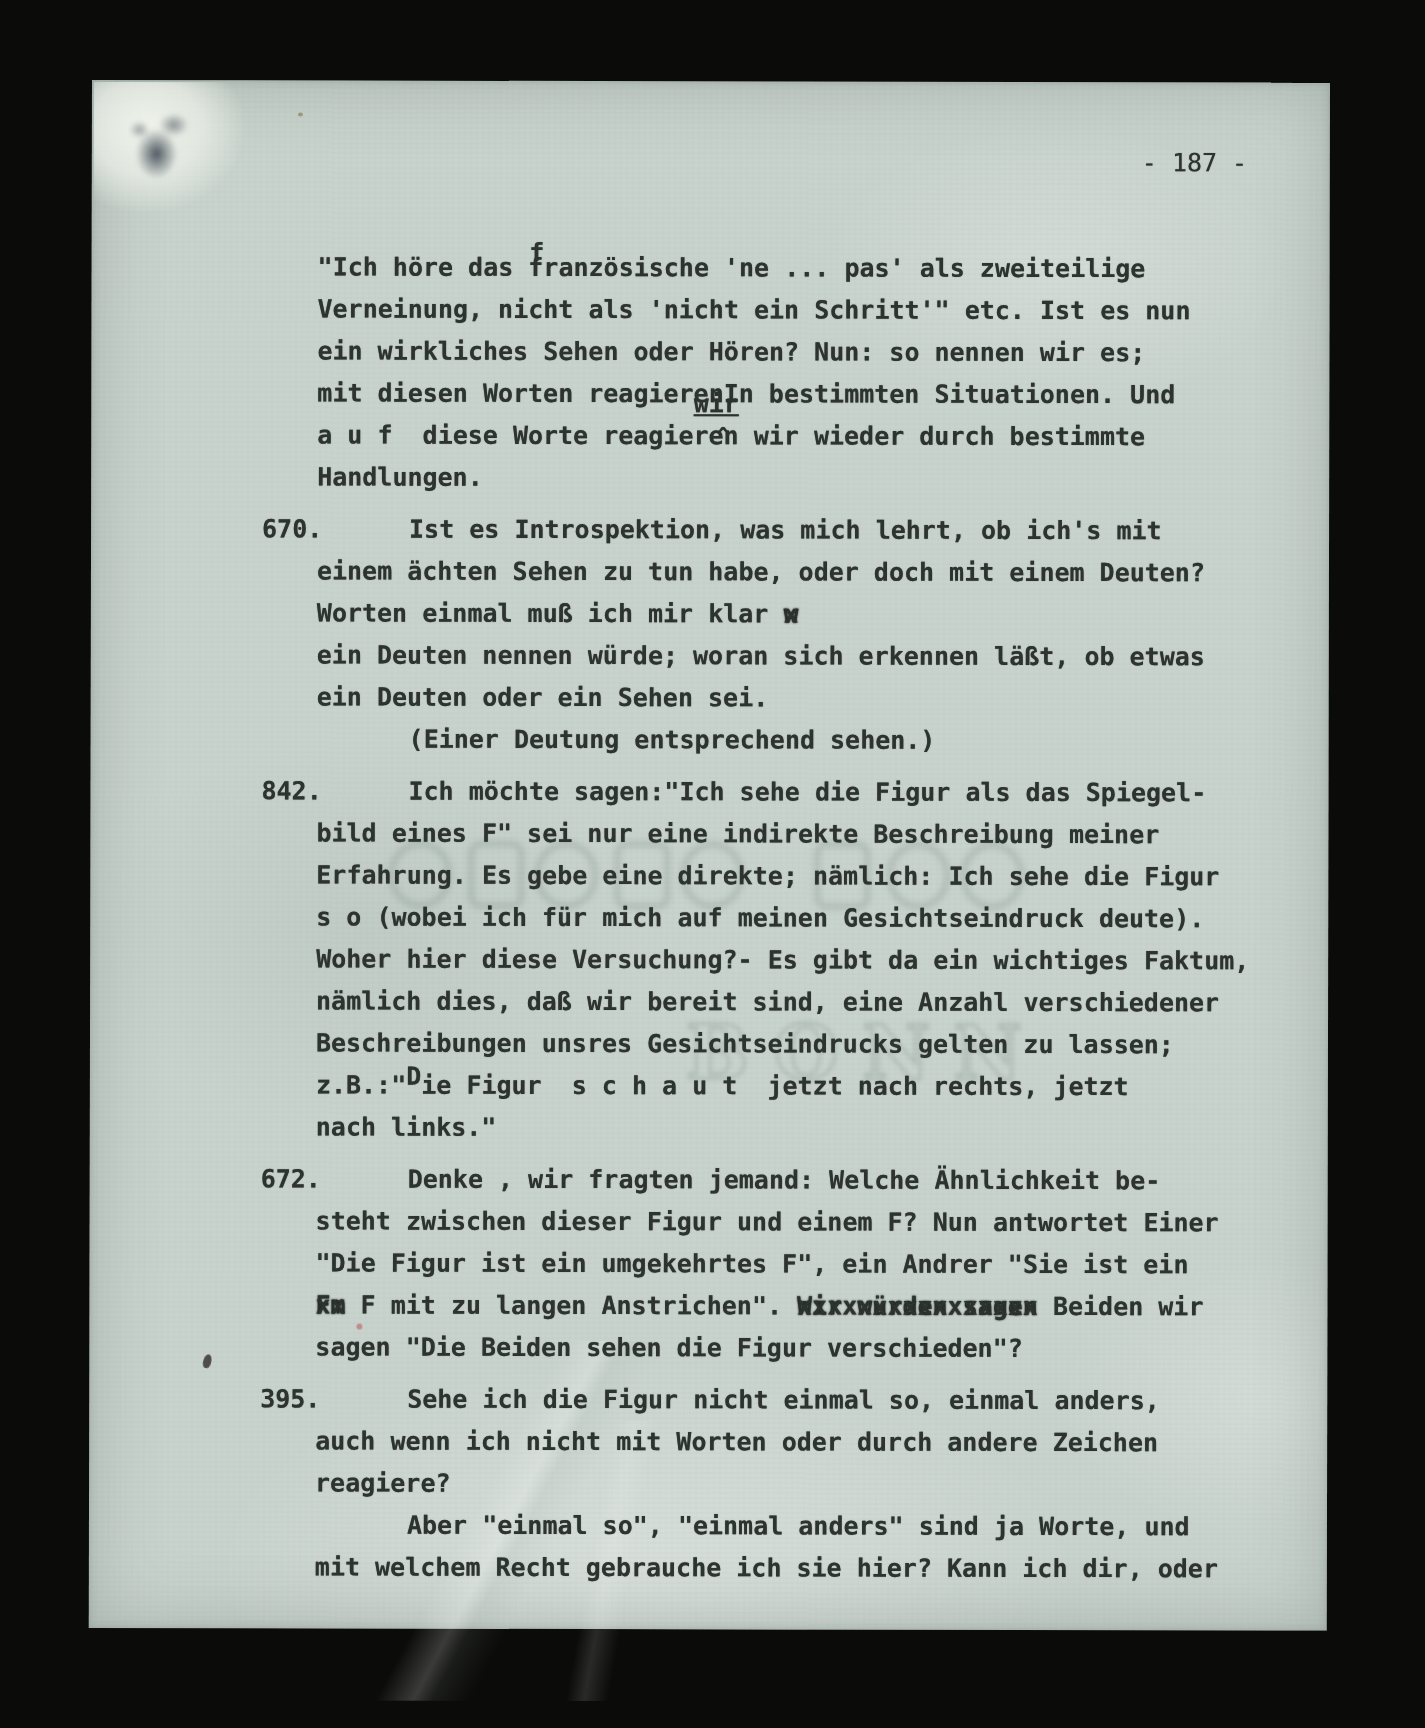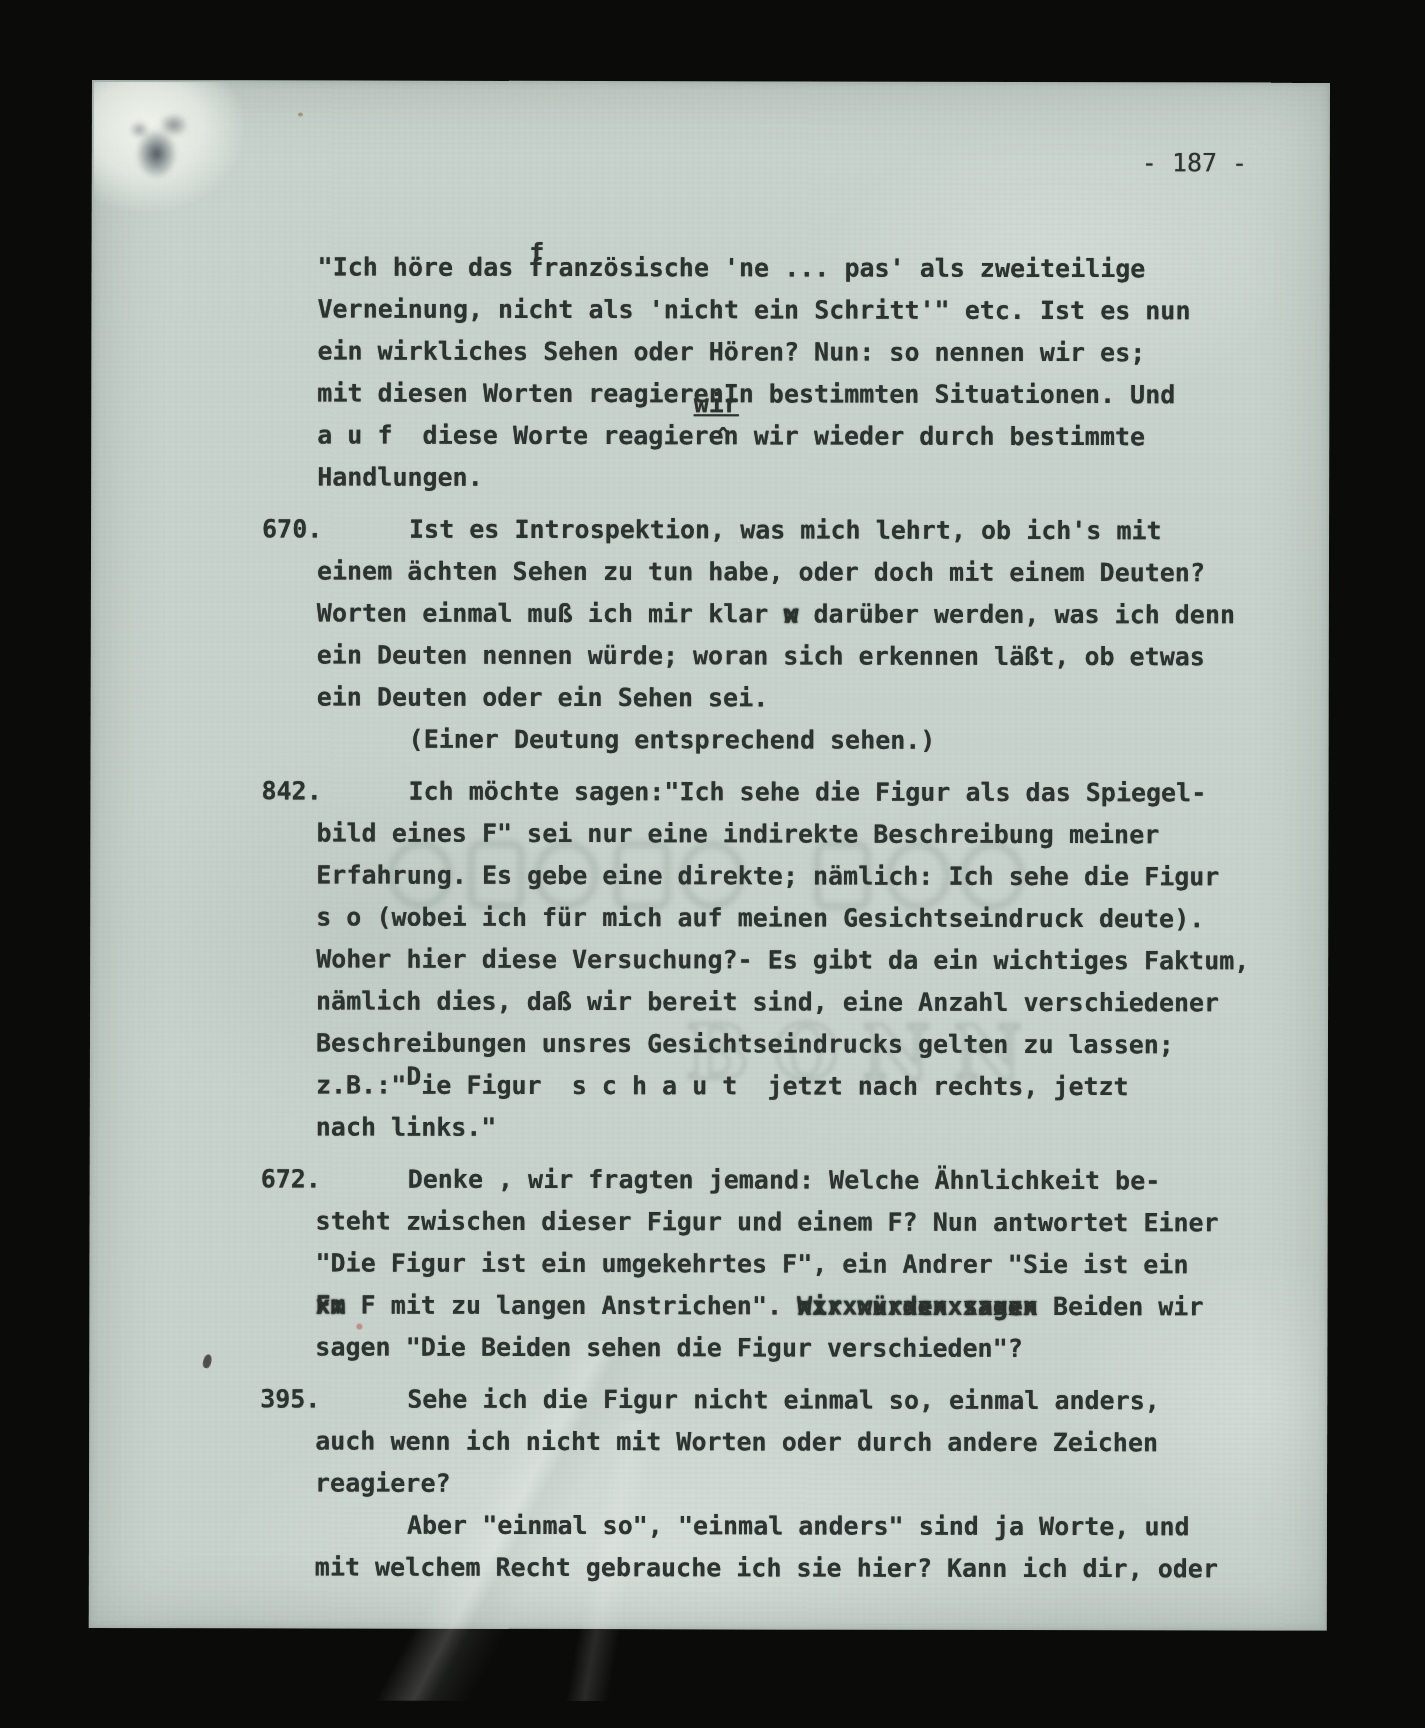--- a/index.html
+++ b/index.html
@@ -130,21 +130,21 @@
       <div class="line">ein wirkliches Sehen oder Hören? Nun: so nennen wir es;</div>
       <div class="line"><span>mit diesen Worten reagieren</span><span class="ins"><span class="above">wir</span><span class="caret">^</span></span><span>In bestimmten Situationen. Und</span></div>
       <div class="line">a u f  diese Worte reagieren wir wieder durch bestimmte</div>
       <div class="line">Handlungen.</div>
     </div>
 
     <div class="para">
       <span class="pnum">670.</span>
       <div class="line indent">Ist es Introspektion, was mich lehrt, ob ich's mit</div>
       <div class="line">einem ächten Sehen zu tun habe, oder doch mit einem Deuten?</div>
-      <div class="line"><span>Worten einmal muß ich mir klar </span><span class="xo dense"><span>w</span><span class="over">x</span></span><span> darüber werden, was ich denn</span></div>
+      <div class="line"><span>Worten einmal muß ich mir klar </span><span class="xo dense"><span>w</span><span class="over">x</span></span></div>
       <div class="line">ein Deuten nennen würde; woran sich erkennen läßt, ob etwas</div>
       <div class="line">ein Deuten oder ein Sehen sei.</div>
       <div class="line indent">(Einer Deutung entsprechend sehen.)</div>
     </div>
 
     <div class="para">
       <span class="pnum">842.</span>
       <div class="line indent">Ich möchte sagen:"Ich sehe die Figur als das Spiegel-</div>
       <div class="line">bild eines F" sei nur eine indirekte Beschreibung meiner</div>
       <div class="line">Erfahrung. Es gebe eine direkte; nämlich: Ich sehe die Figur</div>

